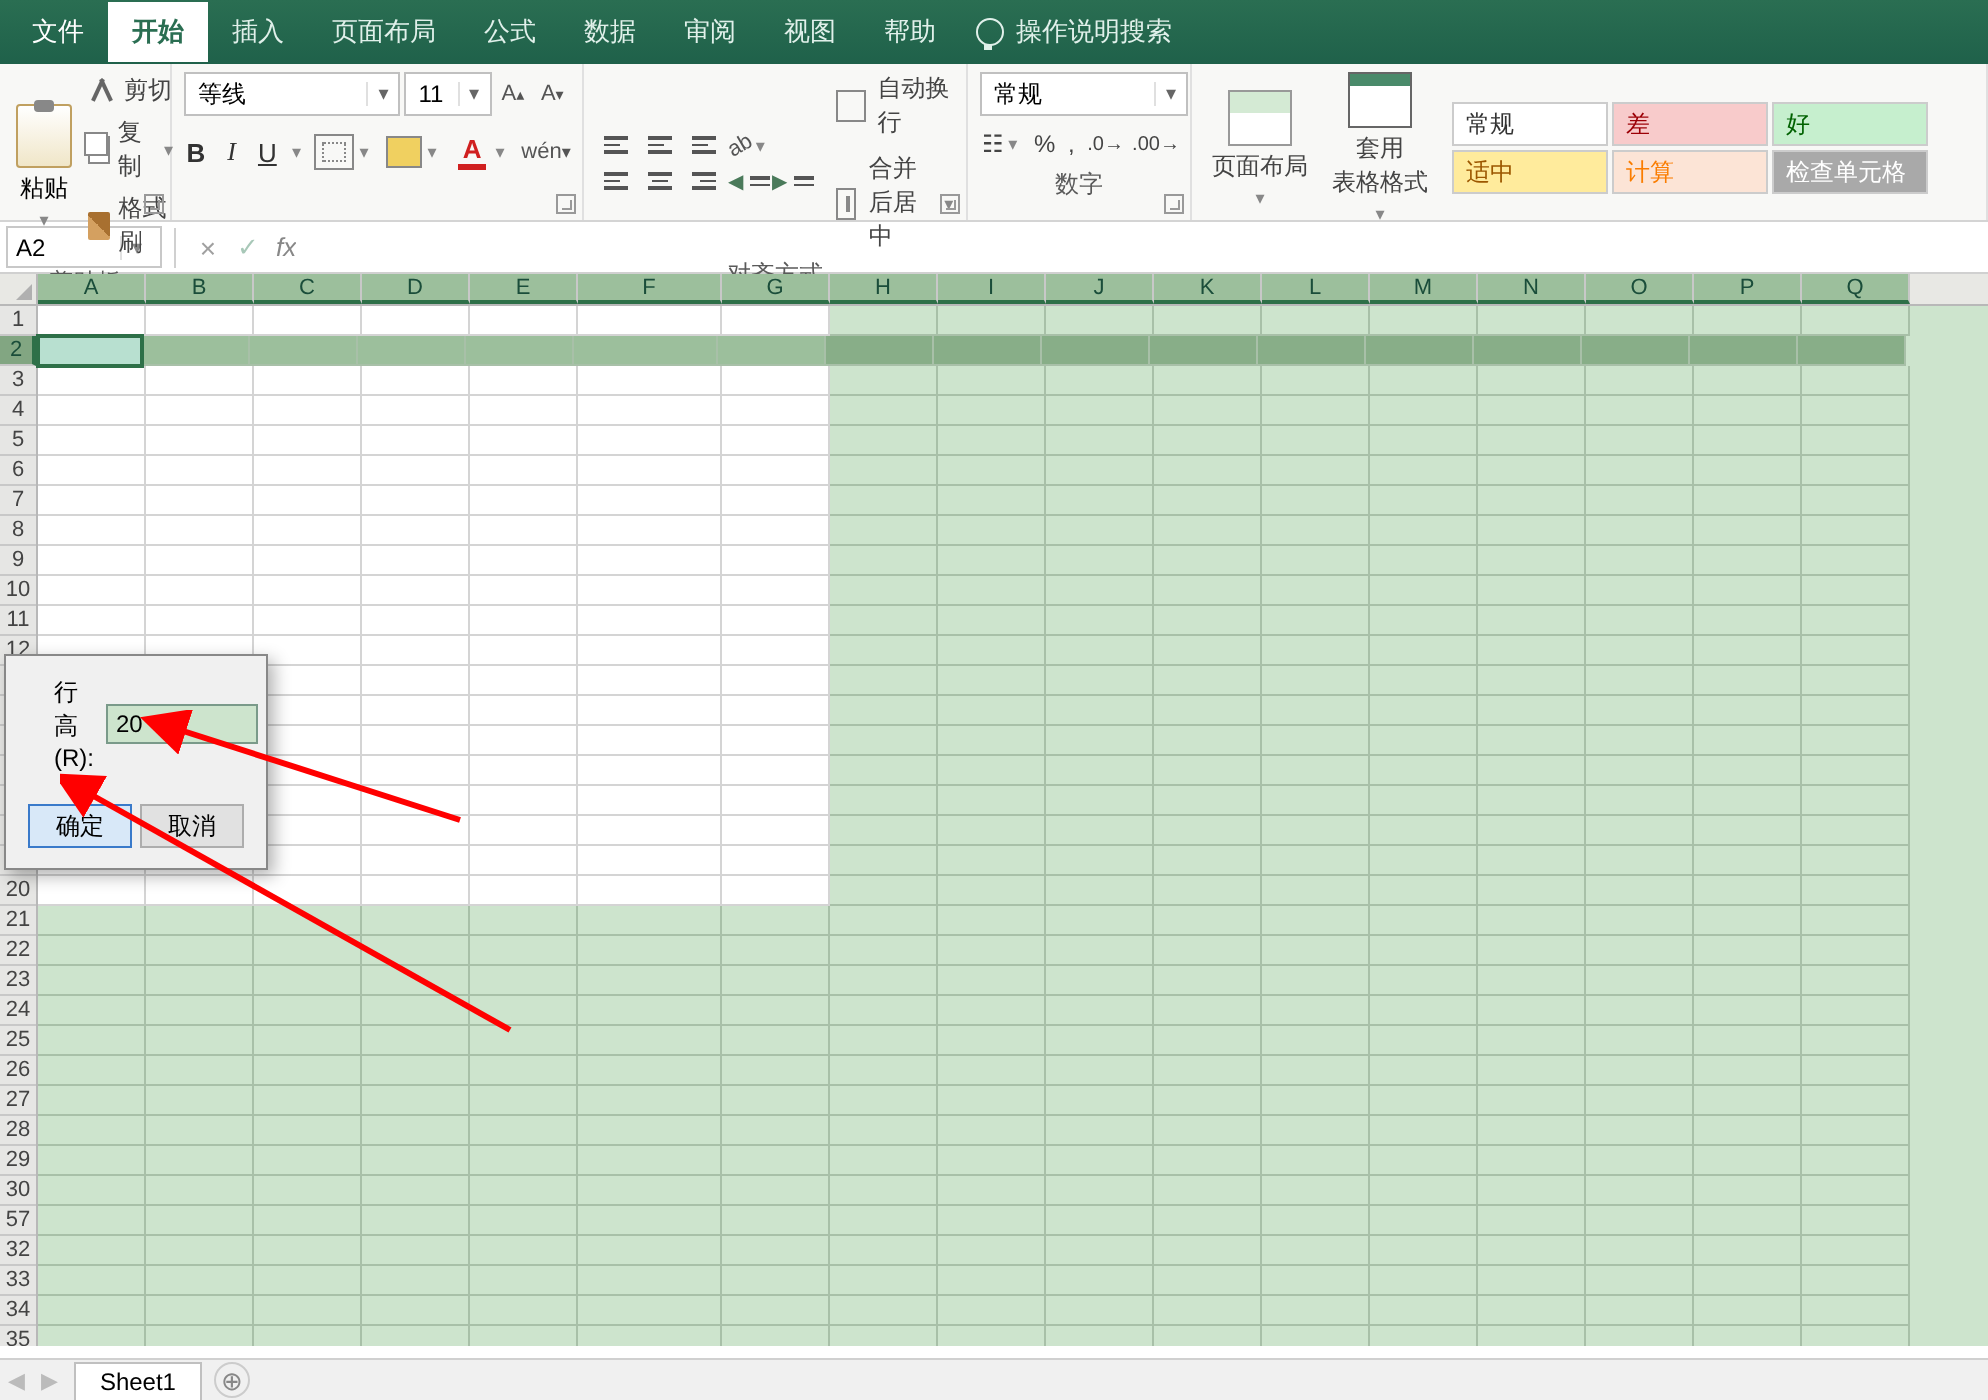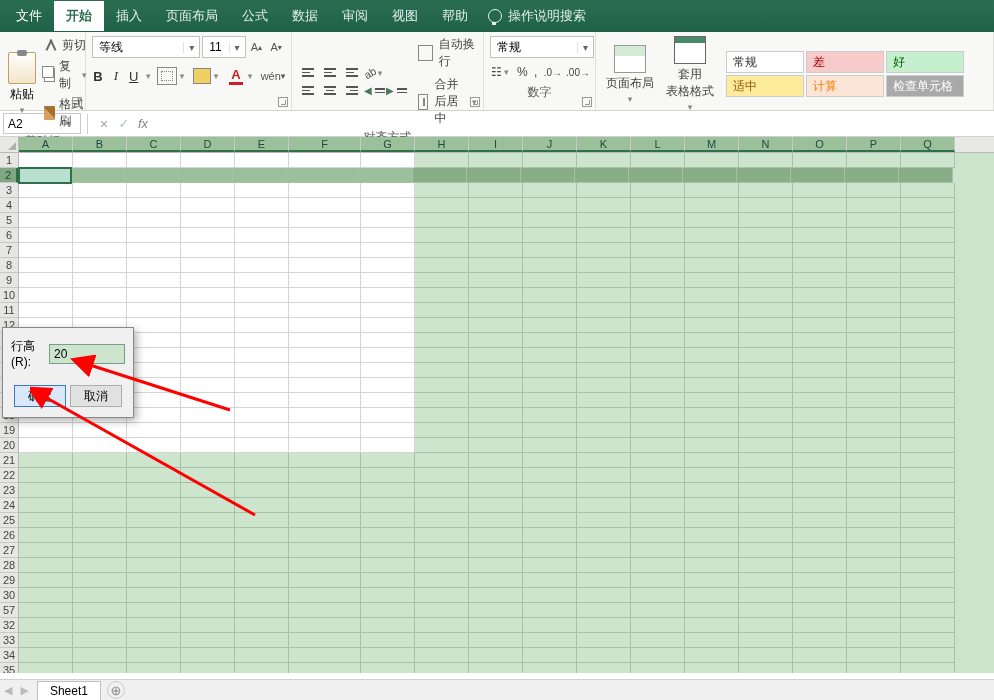--- a/index.html
+++ b/index.html
@@ -94,21 +94,21 @@
     .cell-row { display:flex; height:15px; }
     .cell { border-right:1px solid #a8c0a8; border-bottom:1px solid #a8c0a8; background:#CDE4CD; }
     .row-sel .cell { background:#88AE88; }
     .row-sel .cell.active { background:#b8e0d0; border:2px solid #2e7048; margin:-1px; z-index:5; position:relative; }
     
     .dialog { position:absolute; left:2px; top:327px; width:132px; background:#f0f0f0; border:1px solid #888; box-shadow:3px 3px 8px rgba(0,0,0,0.3); z-index:100; font-size:12px; }
     .dlg-title { display:flex; justify-content:space-between; align-items:center; padding:4px 6px; background:#fff; border-bottom:1px solid #ddd; }
     .dlg-title-text { font-size:12px; }
     .dlg-ctrls { display:flex; gap:10px; font-size:12px; color:#555; }
     .dlg-close { cursor:pointer; font-size:14px; }
-    .dlg-body { padding:10px 8px; display:flex; align-items:center; gap:6px; }
+    .dlg-body { padding:10px 24px; display:flex; align-items:center; gap:6px; }
     .dlg-input { width:76px; height:20px; border:1px solid #7a9a8a; background:#CDE4CD; padding:0 4px; font-size:12px; outline:none; }
     .dlg-btns { display:flex; gap:4px; padding:6px 8px 10px 8px; justify-content:center; }
     .dlg-btn { width:52px; height:22px; border:1px solid #adadad; background:#e1e1e1; font-size:12px; cursor:pointer; }
     .dlg-btn.primary { border:1px solid #3a7aca; background:#d8e8f8; }
     
     .arrow-annot { position:absolute; z-index:200; pointer-events:none; }
     .arrow-line { stroke:#ff0000; stroke-width:3; }
     .arrow-head { fill:#ff0000; }
     
     .sheet-tabs { position:absolute; bottom:0; left:0; right:0; height:21px; background:#f0f0f0; border-top:1px solid #d0d0d0; display:flex; align-items:center; font-size:12px; }

